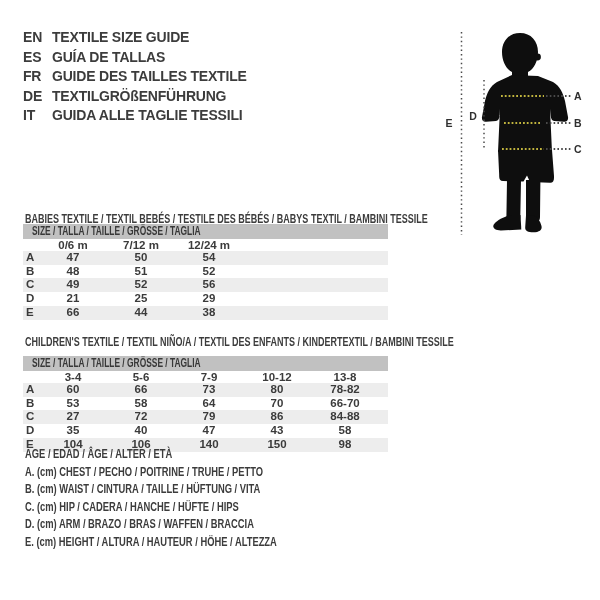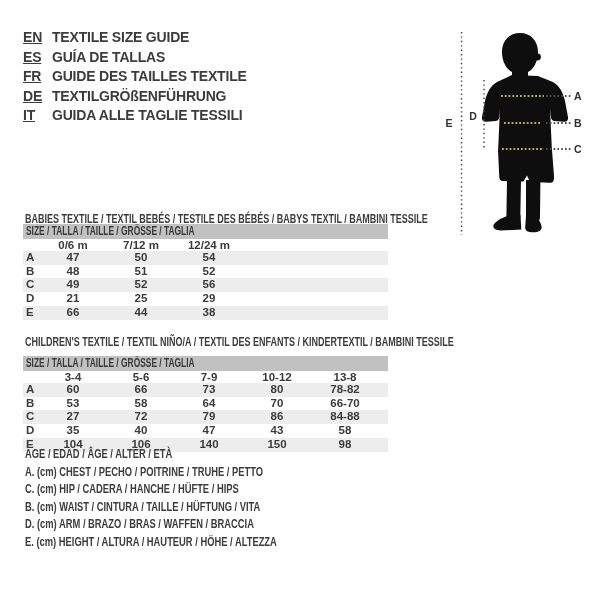--- a/index.html
+++ b/index.html
@@ -3,37 +3,37 @@
 <meta charset="utf-8">
 <style>
   html,body{margin:0;padding:0;background:#ffffff;}
   .canvas{
     position:relative;width:600px;height:600px;background:#ffffff;overflow:hidden;
     font-family:"Liberation Sans","DejaVu Sans",sans-serif;color:#3c3c3c;
   }
   
   .lang-block{position:absolute;left:23px;top:28px;}
   .lang-row{display:flex;height:19.5px;line-height:19.5px;font-size:14px;font-weight:700;letter-spacing:-0.2px;}
-  .lang-code{width:29px;flex:0 0 29px;text-decoration:underline;}
+  .lang-code{width:29px;flex:0 0 29px;}
   .lang-label{white-space:nowrap;}
   
   .cx72{display:inline-block;transform:scaleX(.72);transform-origin:0 50%;white-space:nowrap;}
   .cx70{display:inline-block;transform:scaleX(.70);transform-origin:0 50%;white-space:nowrap;}
   .cx78{display:inline-block;transform:scaleX(.78);transform-origin:0 50%;white-space:nowrap;}
   
   .section-title{position:absolute;left:25px;font-size:12.5px;font-weight:700;line-height:14px;white-space:nowrap;}
   .title-babies{top:212px;}
   .title-children{top:335px;}
   
   .size-table{position:absolute;left:23px;border-collapse:collapse;table-layout:fixed;width:365px;
     font-size:11.5px;font-weight:700;color:#3b3b3b;}
   .table-babies{top:224px;}
   .table-children{top:356px;}
   .size-table td{padding:0;height:13.7px;line-height:13.7px;text-align:center;overflow:hidden;white-space:nowrap;}
-  .size-table tr.bar td{background:#c1c1c1;height:14.5px;line-height:14.5px;text-align:left;padding-left:3px;font-size:12px;color:#383838;}
+  .size-table tr.bar td{background:#c1c1c1;height:14.5px;line-height:14.5px;text-align:left;padding-left:9px;font-size:12px;color:#383838;}
   .size-table tr.colhead td{height:12.5px;line-height:12.5px;}
   .size-table tr.shade td{background:#ededed;}
   .size-table td.rowlabel{text-align:left;padding-left:3px;}
   
   .legend{position:absolute;left:25px;top:446px;}
   .legend-row{height:17.6px;line-height:17.6px;font-size:12px;font-weight:700;white-space:nowrap;}
   
   .figure{position:absolute;left:440px;top:25px;}
   .figure text{font-family:"Liberation Sans","DejaVu Sans",sans-serif;}
 </style>
@@ -225,19 +225,19 @@
           <td>150</td>
           <td>98</td>
           <td></td>
         </tr>
       </tbody>
     </table>
 
   <div class="legend">
       <div class="legend-row"><span class="cx78">AGE / EDAD / ÂGE / ALTER / ETÀ</span></div>
       <div class="legend-row"><span class="cx78">A. (cm) CHEST / PECHO / POITRINE / TRUHE / PETTO</span></div>
+      <div class="legend-row"><span class="cx78">B. (cm) WAIST / CINTURA / TAILLE / HÜFTUNG / VITA</span></div>
       <div class="legend-row"><span class="cx78">C. (cm) HIP / CADERA / HANCHE / HÜFTE / HIPS</span></div>
-      <div class="legend-row"><span class="cx78">B. (cm) WAIST / CINTURA / TAILLE / HÜFTUNG / VITA</span></div>
       <div class="legend-row"><span class="cx78">D. (cm) ARM / BRAZO / BRAS / WAFFEN / BRACCIA</span></div>
       <div class="legend-row"><span class="cx78">E. (cm) HEIGHT / ALTURA / HAUTEUR / HÖHE / ALTEZZA</span></div>
     </div>
 
 </div>
 
 </body></html>

